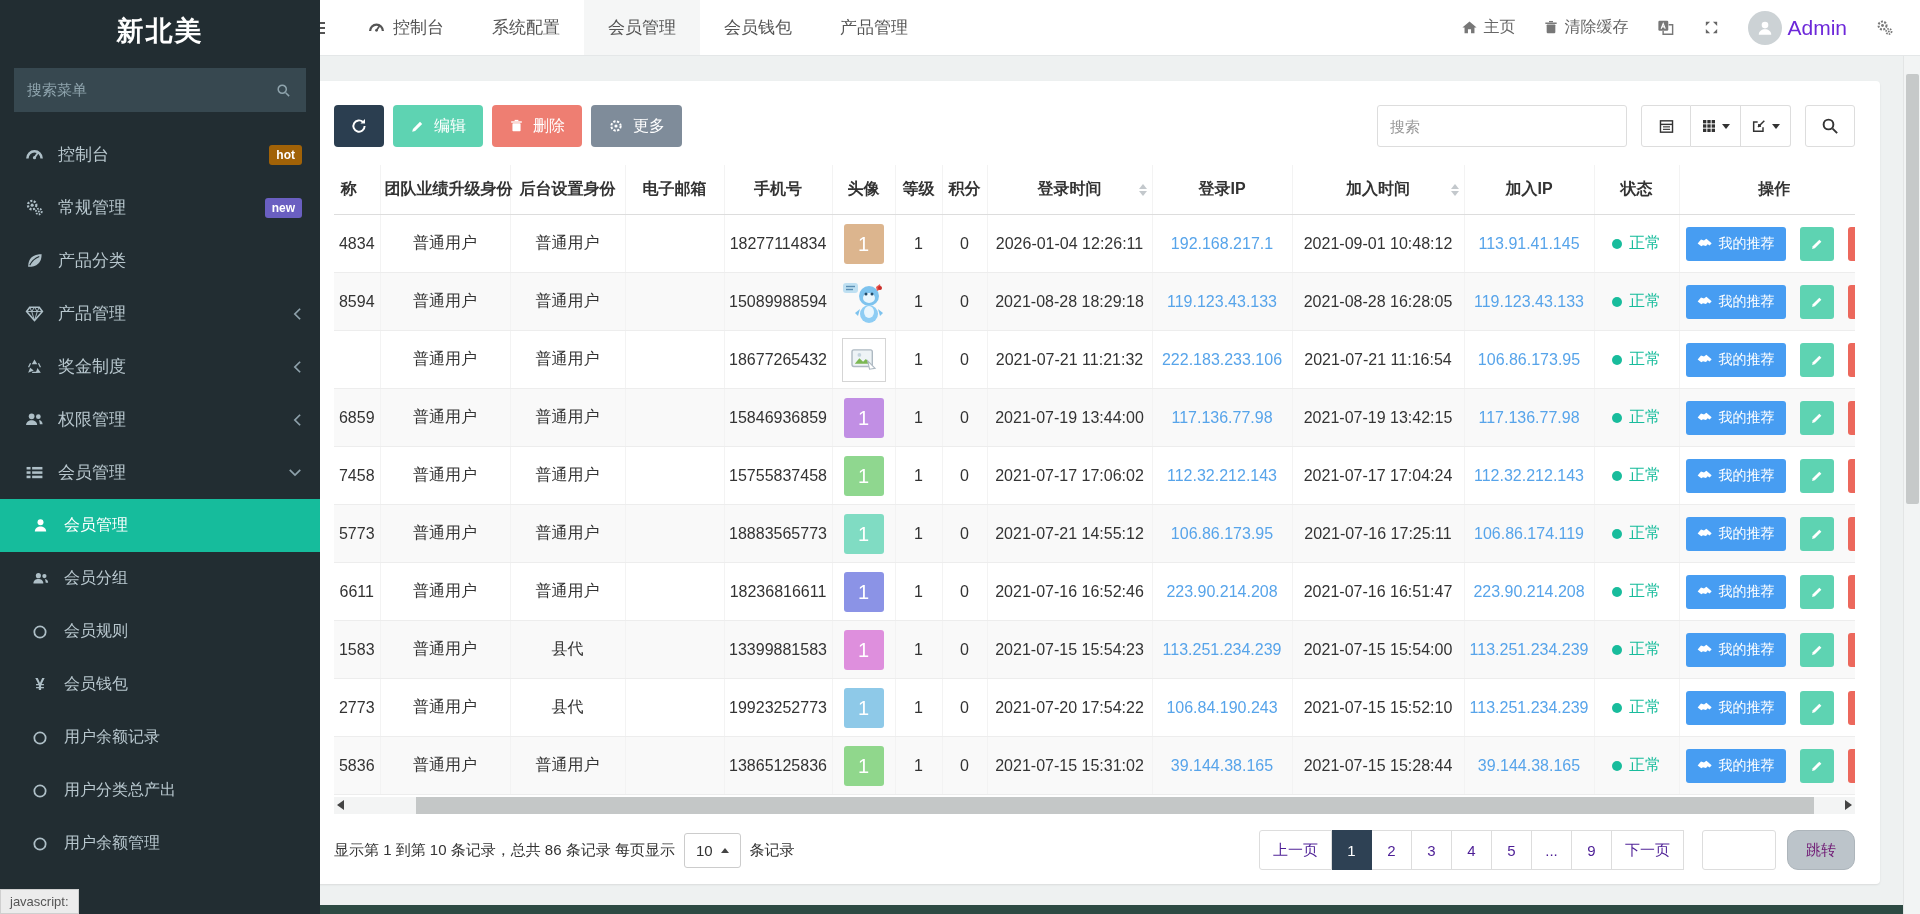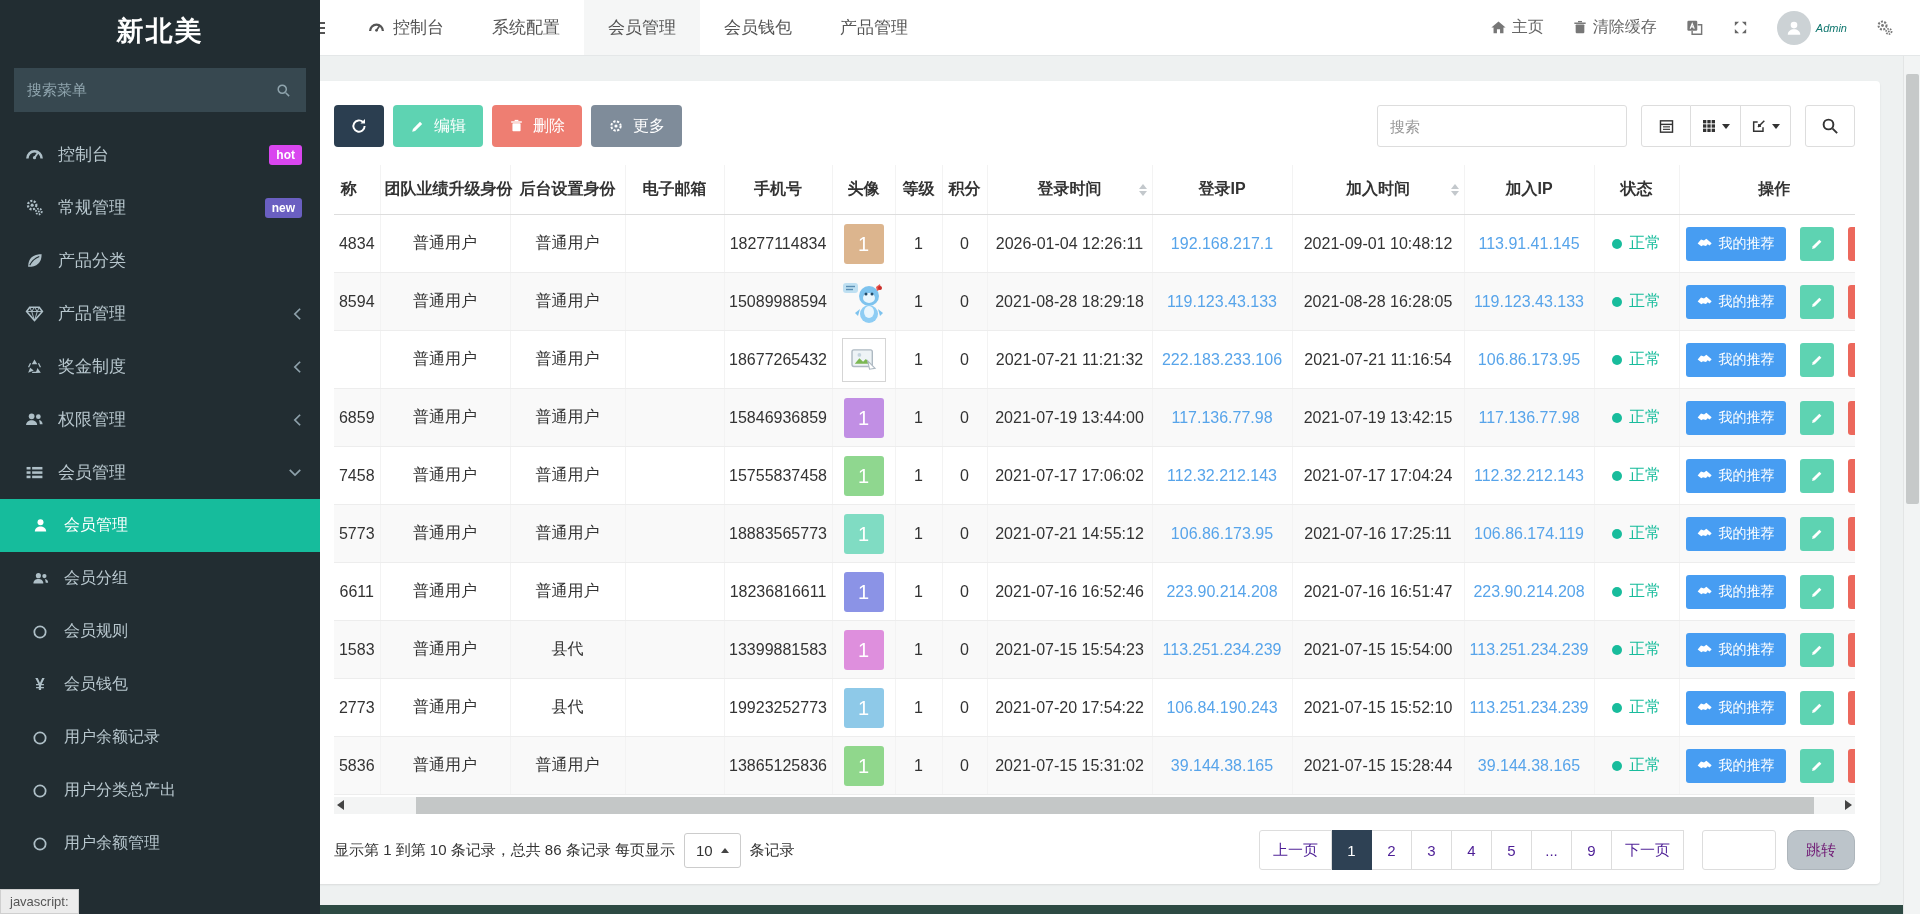--- a/index.html
+++ b/index.html
@@ -10,39 +10,39 @@
   
   .sidebar { position:absolute; left:0; top:0; width:320px; height:914px; background:#222d32; color:#b8c7ce; z-index:5; }
   .brand { height:62px; line-height:62px; text-align:center; color:#fff; font-size:27px; font-weight:bold; letter-spacing:2px; }
   .side-search { margin:6px 14px 16px; background:#374850; height:44px; display:flex; align-items:center; padding:0 13px; }
   .side-search .ph { flex:1; font-size:15px; color:#8fa4ad; }
   .side-search .sicon { color:#8fa4ad; }
   .sit { height:53px; display:flex; align-items:center; gap:14px; padding:0 18px 0 24px; font-size:17px; cursor:pointer; }
   .sit .slabel { white-space:nowrap; }
   .sicon { width:20px; display:flex; justify-content:center; color:#aebfc7; flex:none; }
   .badge { margin-left:auto; font-size:12px; line-height:1; padding:4px 7px; border-radius:3px; color:#fff; font-weight:bold; }
-  .badge.hot { background:#d946ef; }
+  .badge.hot { background:#a16207; }
   .badge.new { background:#6a5fc1; }
   .chev { margin-left:auto; color:#8ea1ab; }
   .sub .sit { padding-left:30px; font-size:16px; }
   .sit.active { background:#16bc9c; color:#fff; }
   .sit.active .sicon { color:#fff; }
   .yen { font-size:17px; font-weight:bold; }
 
   
   .navbar { position:absolute; left:288px; top:0; right:0; height:56px; background:#fff; border-bottom:1px solid #e4e7e8; display:flex; align-items:center; z-index:4; }
   .burger { width:56px; height:100%; display:flex; align-items:center; justify-content:center; cursor:pointer; }
   .burger div { width:18px; }
   .burger i { display:block; height:2px; background:#555; margin:3px 0; }
   .ntab { height:100%; display:flex; align-items:center; gap:8px; padding:0 24px; font-size:17px; color:#555; cursor:pointer; }
   .ntab.active { background:#f5f6f6; }
   .nright { margin-left:auto; display:flex; align-items:center; gap:28px; padding-right:26px; color:#666; font-size:16px; }
   .nitem { display:flex; align-items:center; gap:5px; cursor:pointer; }
   .ncirc { width:34px; height:34px; border-radius:50%; background:#ccd2d5; display:flex; align-items:center; justify-content:center; color:#fff; }
-  .admin-name { font-size:11px; color:#0f766e;font-style:italic; }
+  .admin-name { font-size:21px; color:#6d28d9; }
 
   
   .page { position:absolute; left:288px; top:56px; right:0; bottom:0; background:#eef1f1; }
   .card { position:absolute; left:21px; top:25px; width:1571px; height:803px; background:#fff; border-radius:4px; box-shadow:0 1px 2px rgba(0,0,0,.09); padding:24px 25px 0; }
 
   
   .toolbar { display:flex; align-items:center; }
   .tb { height:42px; border:none; border-radius:4px; color:#fff; font-size:16px; display:inline-flex; align-items:center; gap:9px; padding:12px 17px; margin-right:9px; cursor:pointer; }
   .tb.dark  { background:#2b3e50; width:50px; justify-content:center; padding:0; }
   .tb.green { background:#5ed3b2; }

